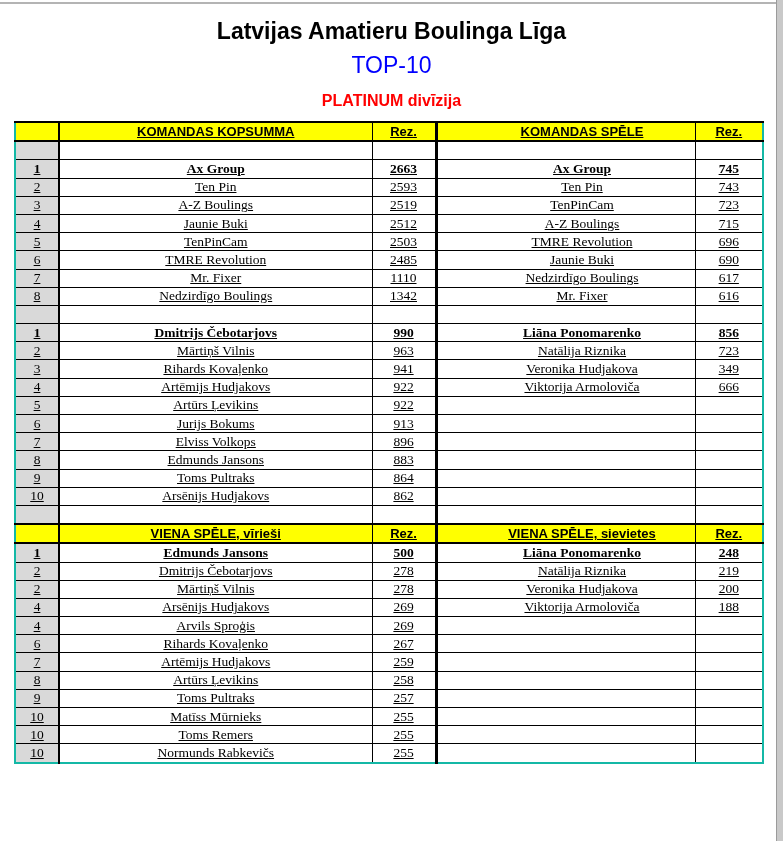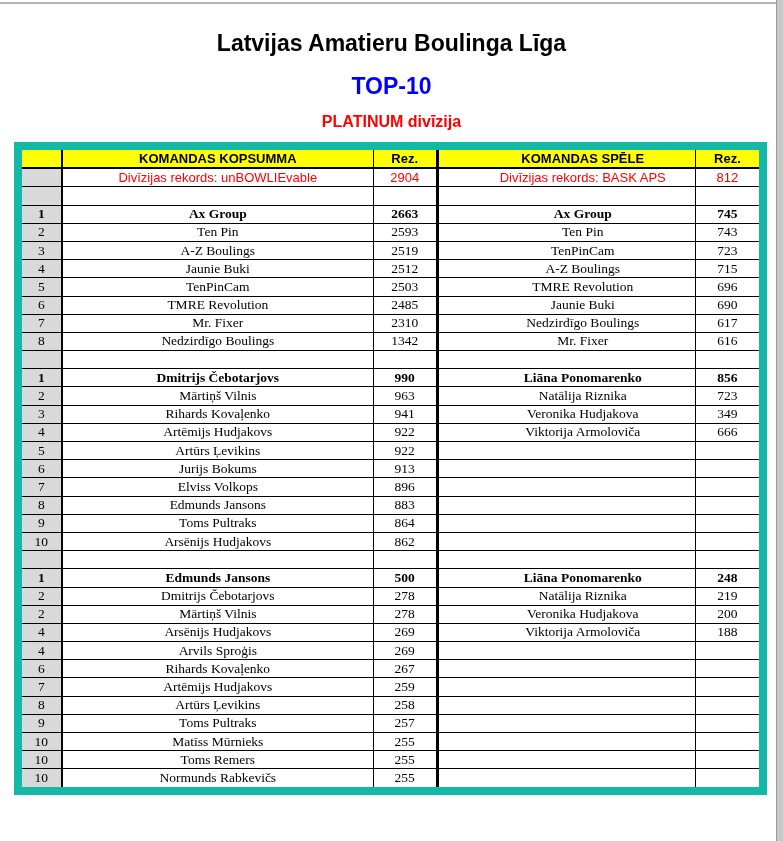--- a/index.html
+++ b/index.html
@@ -4,25 +4,25 @@
 <style>
   html,body { margin:0; padding:0; }
   body {
     width:783px; height:841px; background:#ffffff; position:relative;
     overflow:hidden; font-family:"Liberation Sans", sans-serif;
   }
   .top-edge { position:absolute; top:2px; left:0; width:100%; height:2px; background:#b4b4b4; }
   .right-edge { position:absolute; top:0; right:0; width:7px; height:100%; background:#c9c9c9; border-left:1px solid #9b9b9b; box-sizing:border-box; }
 
   .titles { text-align:center; padding-top:14px; position:relative; }
-  .main-title { font-size:23px; font-weight:bold; color:#000; margin:16px; }
-  .top10 { font-size:23px; font-weight:bold; color:var(--top10-color,#0000ff); margin:7px 0 0 0; }
+  .main-title { font-size:23px; font-weight:bold; color:#000; margin:4px; }
+  .top10 { font-size:23px; font-weight:normal; color:var(--top10-color,#0000ff); margin:7px 0 0 0; }
   .division { font-size:16px; font-weight:bold; color:var(--record-color,#ff0000); margin:13px 0 0 0; }
 
-  table.standings { border-collapse:collapse; table-layout:fixed; margin:11px 16px 0 14px; border:8px solid #14b8a6; }
+  table.standings { border-collapse:collapse; table-layout:fixed; margin:11px 16px 0 14px; border:2px solid #14b8a6;text-decoration:underline; }
   td {
     border:1px solid #000; height:17.2px; padding:0 2px; text-align:center; vertical-align:middle;
     overflow:hidden; white-space:nowrap; font-family:"Liberation Serif", serif; font-size:13.5px; color:#000;
   }
   td.rank { background:var(--rank-bg,#d9d9d9); }
   td.c0 { border-right-width:2px; }
   td.c2 { border-right-width:3px; }
   td.c3 { border-left-width:3px;padding-left:34px; }
   tr.hdr td {
     background:var(--header-bg,#ffff00); font-family:"Liberation Sans", sans-serif;
@@ -53,27 +53,20 @@
       <col style="width:68px">
   </colgroup>
   <tbody id="tbody">
       <tr class="hdr">
         <td class="c0 rank"></td>
         <td class="c1">KOMANDAS KOPSUMMA</td>
         <td class="c2">Rez.</td>
         <td class="c3">KOMANDAS SPĒLE</td>
         <td class="c4">Rez.</td>
       </tr>
-      <tr class="rec">
-        <td class="c0 rank"></td>
-        <td class="c1">Divīzijas rekords: unBOWLIEvable</td>
-        <td class="c2">2904</td>
-        <td class="c3">Divīzijas rekords: BASK APS</td>
-        <td class="c4">812</td>
-      </tr>
       <tr>
         <td class="c0 rank"></td>
         <td class="c1"></td>
         <td class="c2"></td>
         <td class="c3"></td>
         <td class="c4"></td>
       </tr>
       <tr class="b">
         <td class="c0 rank">1</td>
         <td class="c1">Ax Group</td>
@@ -112,21 +105,21 @@
       <tr>
         <td class="c0 rank">6</td>
         <td class="c1">TMRE Revolution</td>
         <td class="c2">2485</td>
         <td class="c3">Jaunie Buki</td>
         <td class="c4">690</td>
       </tr>
       <tr>
         <td class="c0 rank">7</td>
         <td class="c1">Mr. Fixer</td>
-        <td class="c2">2310</td>
+        <td class="c2">1110</td>
         <td class="c3">Nedzirdīgo Boulings</td>
         <td class="c4">617</td>
       </tr>
       <tr>
         <td class="c0 rank">8</td>
         <td class="c1">Nedzirdīgo Boulings</td>
         <td class="c2">1342</td>
         <td class="c3">Mr. Fixer</td>
         <td class="c4">616</td>
       </tr>
@@ -207,20 +200,27 @@
         <td class="c3"></td>
         <td class="c4"></td>
       </tr>
       <tr>
         <td class="c0 rank"></td>
         <td class="c1"></td>
         <td class="c2"></td>
         <td class="c3"></td>
         <td class="c4"></td>
       </tr>
+      <tr class="hdr">
+        <td class="c0 rank"></td>
+        <td class="c1">VIENA SPĒLE, vīrieši</td>
+        <td class="c2">Rez.</td>
+        <td class="c3">VIENA SPĒLE, sievietes</td>
+        <td class="c4">Rez.</td>
+      </tr>
       <tr class="b">
         <td class="c0 rank">1</td>
         <td class="c1">Edmunds Jansons</td>
         <td class="c2">500</td>
         <td class="c3">Liāna Ponomarenko</td>
         <td class="c4">248</td>
       </tr>
       <tr>
         <td class="c0 rank">2</td>
         <td class="c1">Dmitrijs Čebotarjovs</td>

